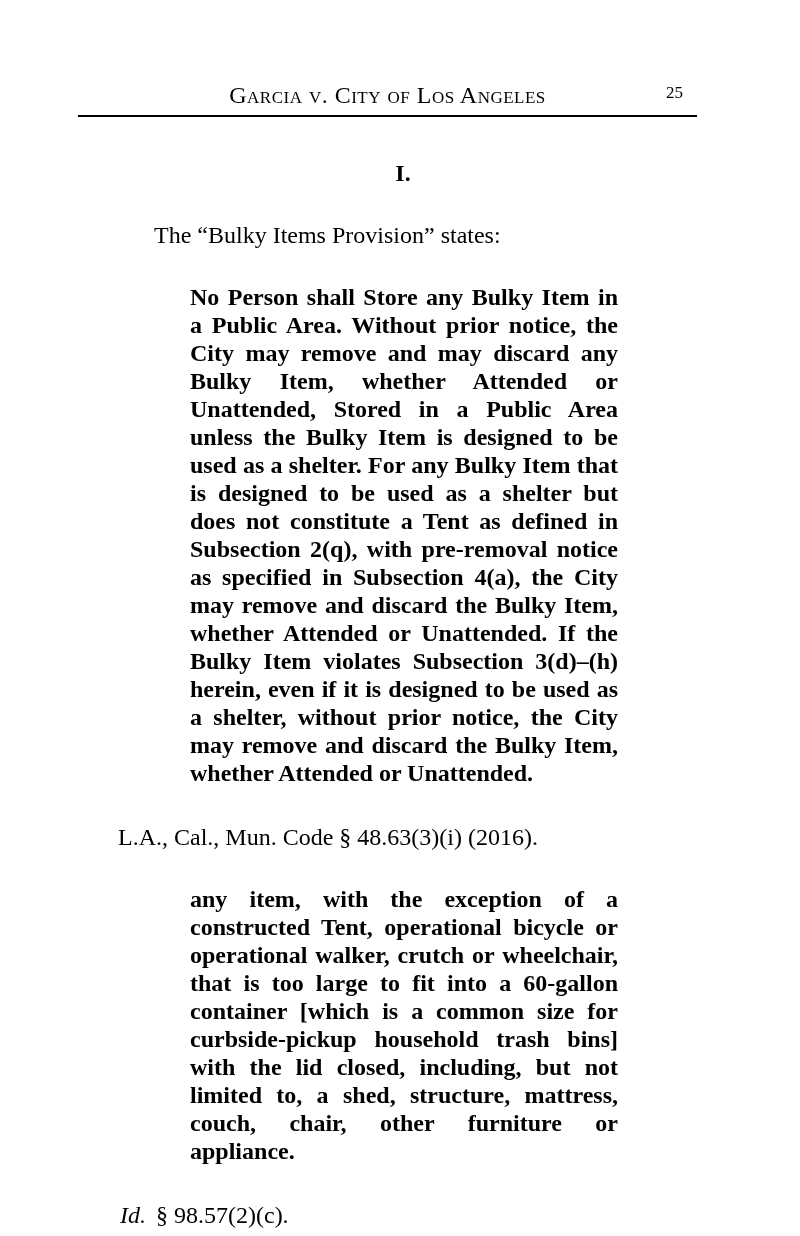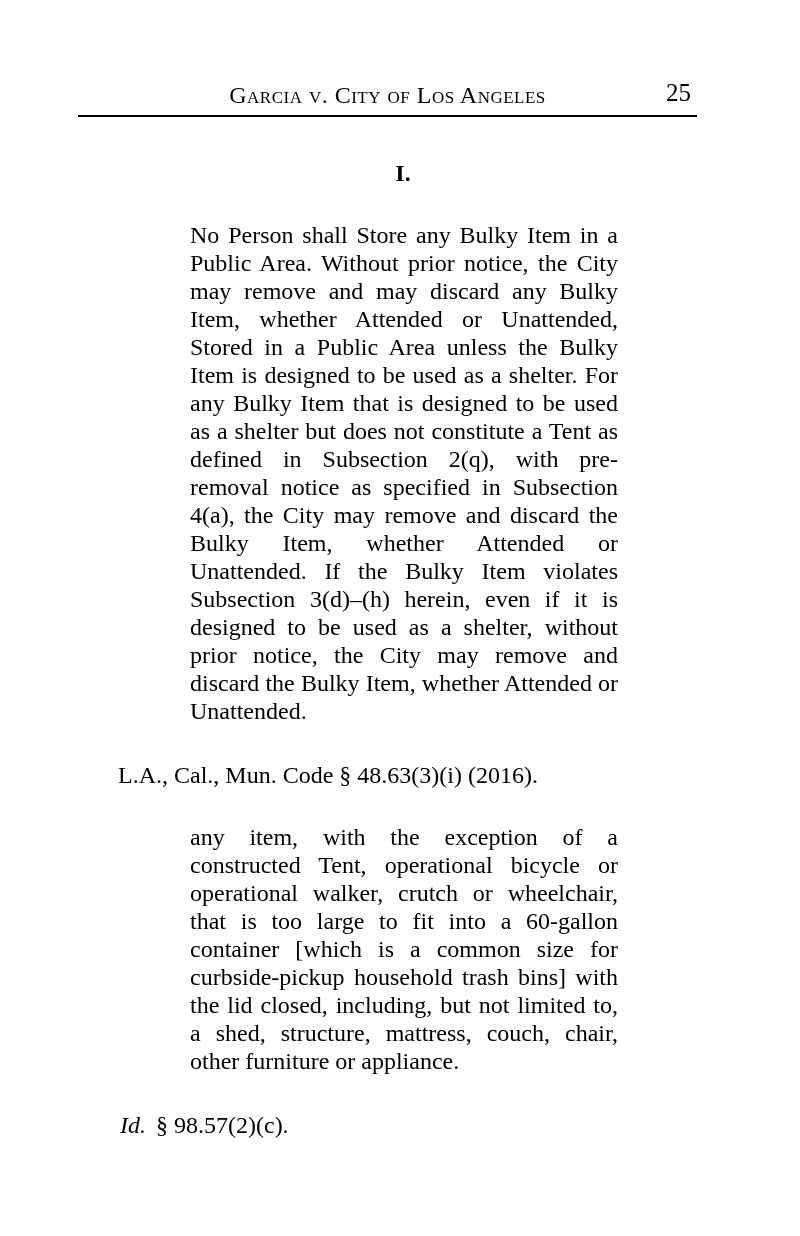--- a/index.html
+++ b/index.html
@@ -23,62 +23,64 @@
     text-align: center;
   }
   .case-name {
     font-variant: small-caps;
     font-size: 24px;
     letter-spacing: 0.5px;
     line-height: 26px;
   }
   .page-number {
     position: absolute;
-    right: 4px;
+    right: 12px;
     top: 0;
-    font-size: 25px;
+    font-size: 17px;
     line-height: 26px;
   }
   .body-text {
     margin-left: 108px;
     margin-right: 110px;
   }
   .section-heading {
     text-align: center;
     font-weight: bold;
     font-size: 24px;
     margin-top: 38px;
   }
   .paragraph {
     margin-top: 30px;
     text-indent: 36px;
   }
   .blockquote {
     margin: 30px 70px 0 72px;
     text-align: justify;
+    font-weight: bold;
   }
   .citation {
     margin-top: 32px;
   }
   .italic { font-style: italic; }
 </style>
 </head>
 <body>
 
 <div class="page">
 
   <div class="header-wrap">
     <div class="case-name">Garcia v. City of Los Angeles</div>
     <div class="page-number">25</div>
   </div>
 
   <div class="body-text">
 
     <div class="section-heading">I.</div>
 
+    <p class="paragraph">The “Bulky Items Provision” states:</p>
 
     <div class="blockquote">No Person shall Store any Bulky Item in a Public Area.  Without prior notice, the City may remove and may discard any Bulky Item, whether Attended or Unattended, Stored in a Public Area unless the Bulky Item is designed to be used as a shelter.  For any Bulky Item that is designed to be used as a shelter but does not constitute a Tent as defined in Subsection 2(q), with pre-removal notice as specified in Subsection 4(a), the City may remove and discard the Bulky Item, whether Attended or Unattended.  If the Bulky Item violates Subsection 3(d)–(h) herein, even if it is designed to be used as a shelter, without prior notice, the City may remove and discard the Bulky Item, whether Attended or Unattended.</div>
 
     <p class="citation">L.A., Cal., Mun. Code § 48.63(3)(i) (2016).</p>
 
 
     <div class="blockquote">any item, with the exception of a constructed Tent, operational bicycle or operational walker, crutch or wheelchair, that is too large to fit into a 60-gallon container [which is a common size for curbside-pickup household trash bins] with the lid closed, including, but not limited to, a shed, structure, mattress, couch, chair, other furniture or appliance.</div>
 
     <p class="citation"><span class="italic">Id.</span><span> § 98.57(2)(c).</span></p>
 

